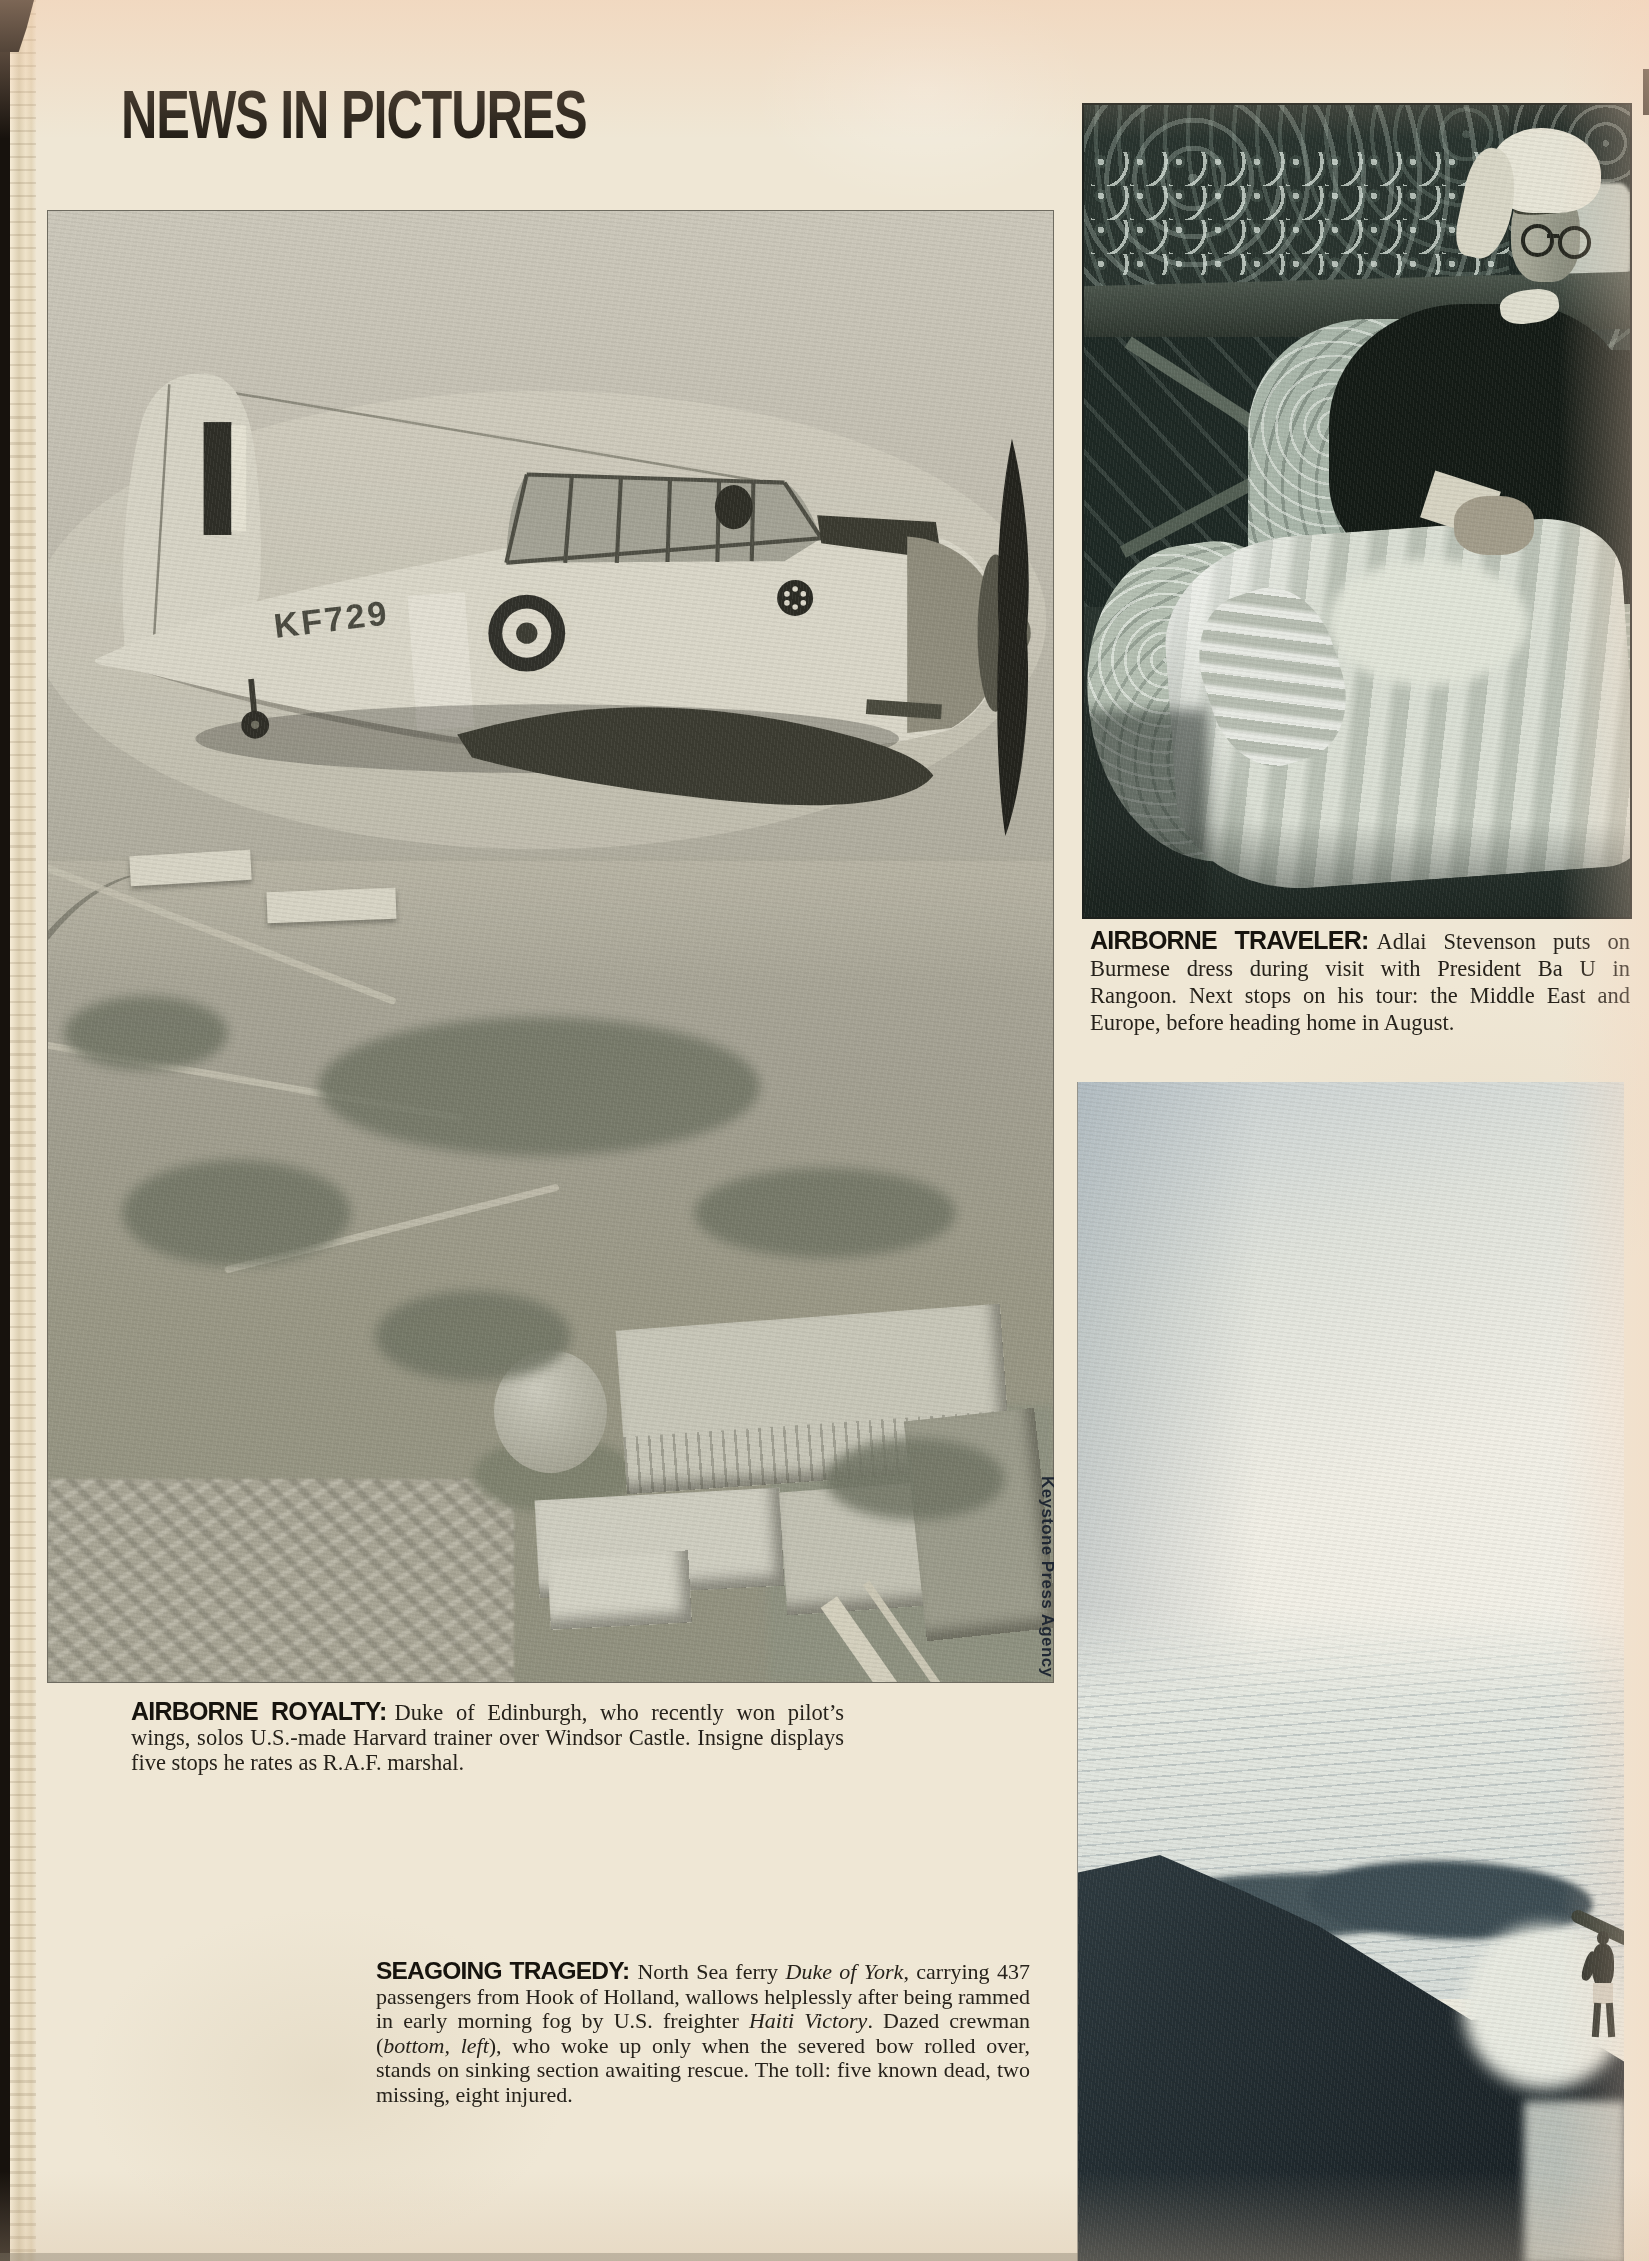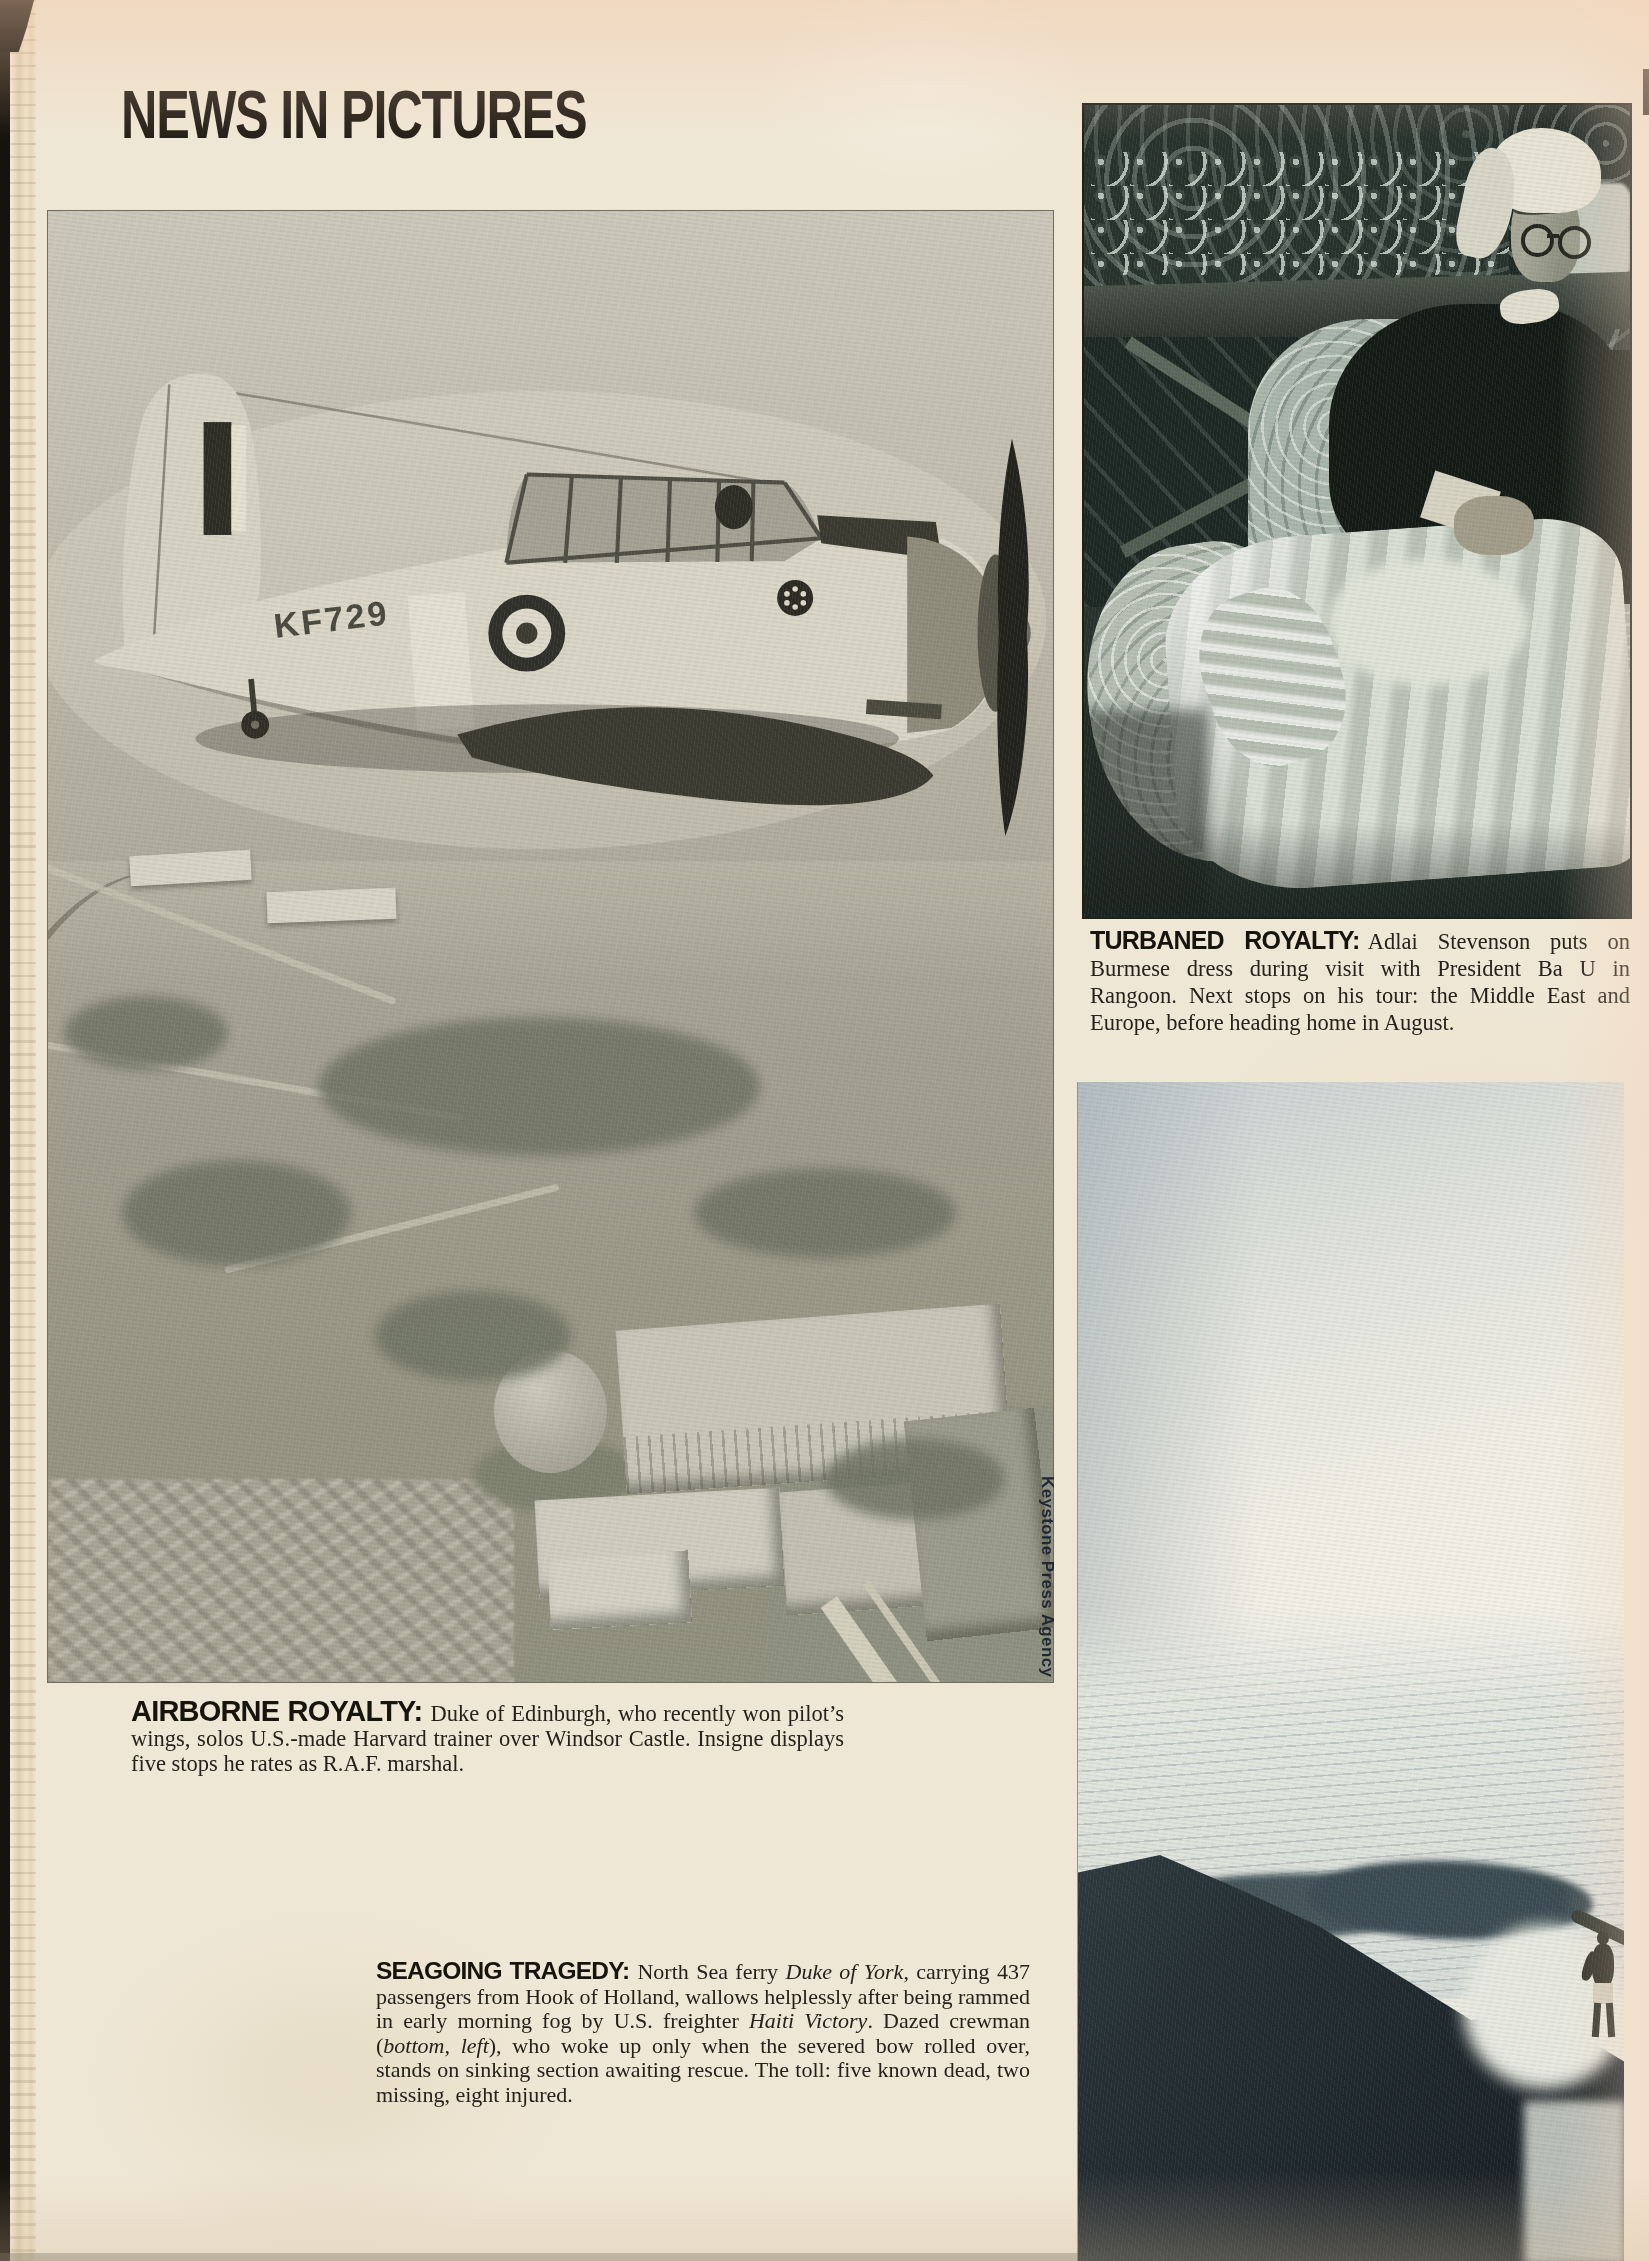--- a/index.html
+++ b/index.html
@@ -37,21 +37,21 @@
     font-weight:bold;font-size:69px;line-height:70px;color:#241f17;
     letter-spacing:-1.6px;transform:scaleX(.73);transform-origin:left top;white-space:nowrap;}
   
   .caption{color:#26221b;text-align:justify;}
   .caption p{margin:0;}
   .cap-title{font-family:"Liberation Sans",sans-serif;font-weight:bold;
     color:#17140e;letter-spacing:-0.8px;padding-right:8.2px;}
   .cap-turbaned{left:1090px;top:927px;width:540px;font-size:22.5px;line-height:27px;}
   .cap-turbaned .cap-title{font-size:25px;}
   .cap-airborne{left:131px;top:1699px;width:713px;font-size:22.5px;line-height:25px;}
-  .cap-airborne .cap-title{font-size:29px;}
+  .cap-airborne .cap-title{font-size:25px;}
   .cap-seagoing{left:376px;top:1959px;width:654px;font-size:22px;line-height:24.5px;}
   .cap-seagoing .cap-title{font-size:24.5px;}
   
   .photo-credit{left:1032px;top:1476px;width:24.5px;height:221px;
     font-family:"Liberation Sans",sans-serif;font-weight:bold;font-size:17px;
     color:#1f2733;writing-mode:vertical-rl;text-orientation:sideways;
     letter-spacing:0.4px;white-space:nowrap;}
   
   .photo-main{left:47px;top:210px;width:1005px;height:1471px;overflow:hidden;
     border:1.6px solid rgba(52,50,40,.55);background:#b4b1a4;}
@@ -323,21 +323,21 @@
     <div class="abs sv-knee"></div>
     <div class="abs sv-sleeve"></div>
     <div class="abs sv-paper"></div>
     <div class="abs sv-hand"></div>
     <div class="abs sv-shadowL"></div>
     <div class="abs sv-floor"></div>
     <div class="grain"></div>
   </div>
 
   <div class="abs caption cap-turbaned">
-    <p><span class="cap-title">TURBANED ROYALTY:</span><span>Adlai Stevenson puts on Burmese dress during visit with President Ba U in Rangoon. Next stops on his tour: the Middle East and Europe, before heading home in August.</span></p>
+    <p><span class="cap-title">AIRBORNE TRAVELER:</span><span>Adlai Stevenson puts on Burmese dress during visit with President Ba U in Rangoon. Next stops on his tour: the Middle East and Europe, before heading home in August.</span></p>
   </div>
 
   <div class="abs photo-sea">
     <div class="abs se-sky"></div>
     <div class="abs se-skyL"></div>
     <div class="abs se-water"></div>
     <div class="abs se-streaks"></div>
     <div class="abs se-wave1"></div>
     <div class="abs se-wave2"></div>
     <div class="abs se-bow"></div>

